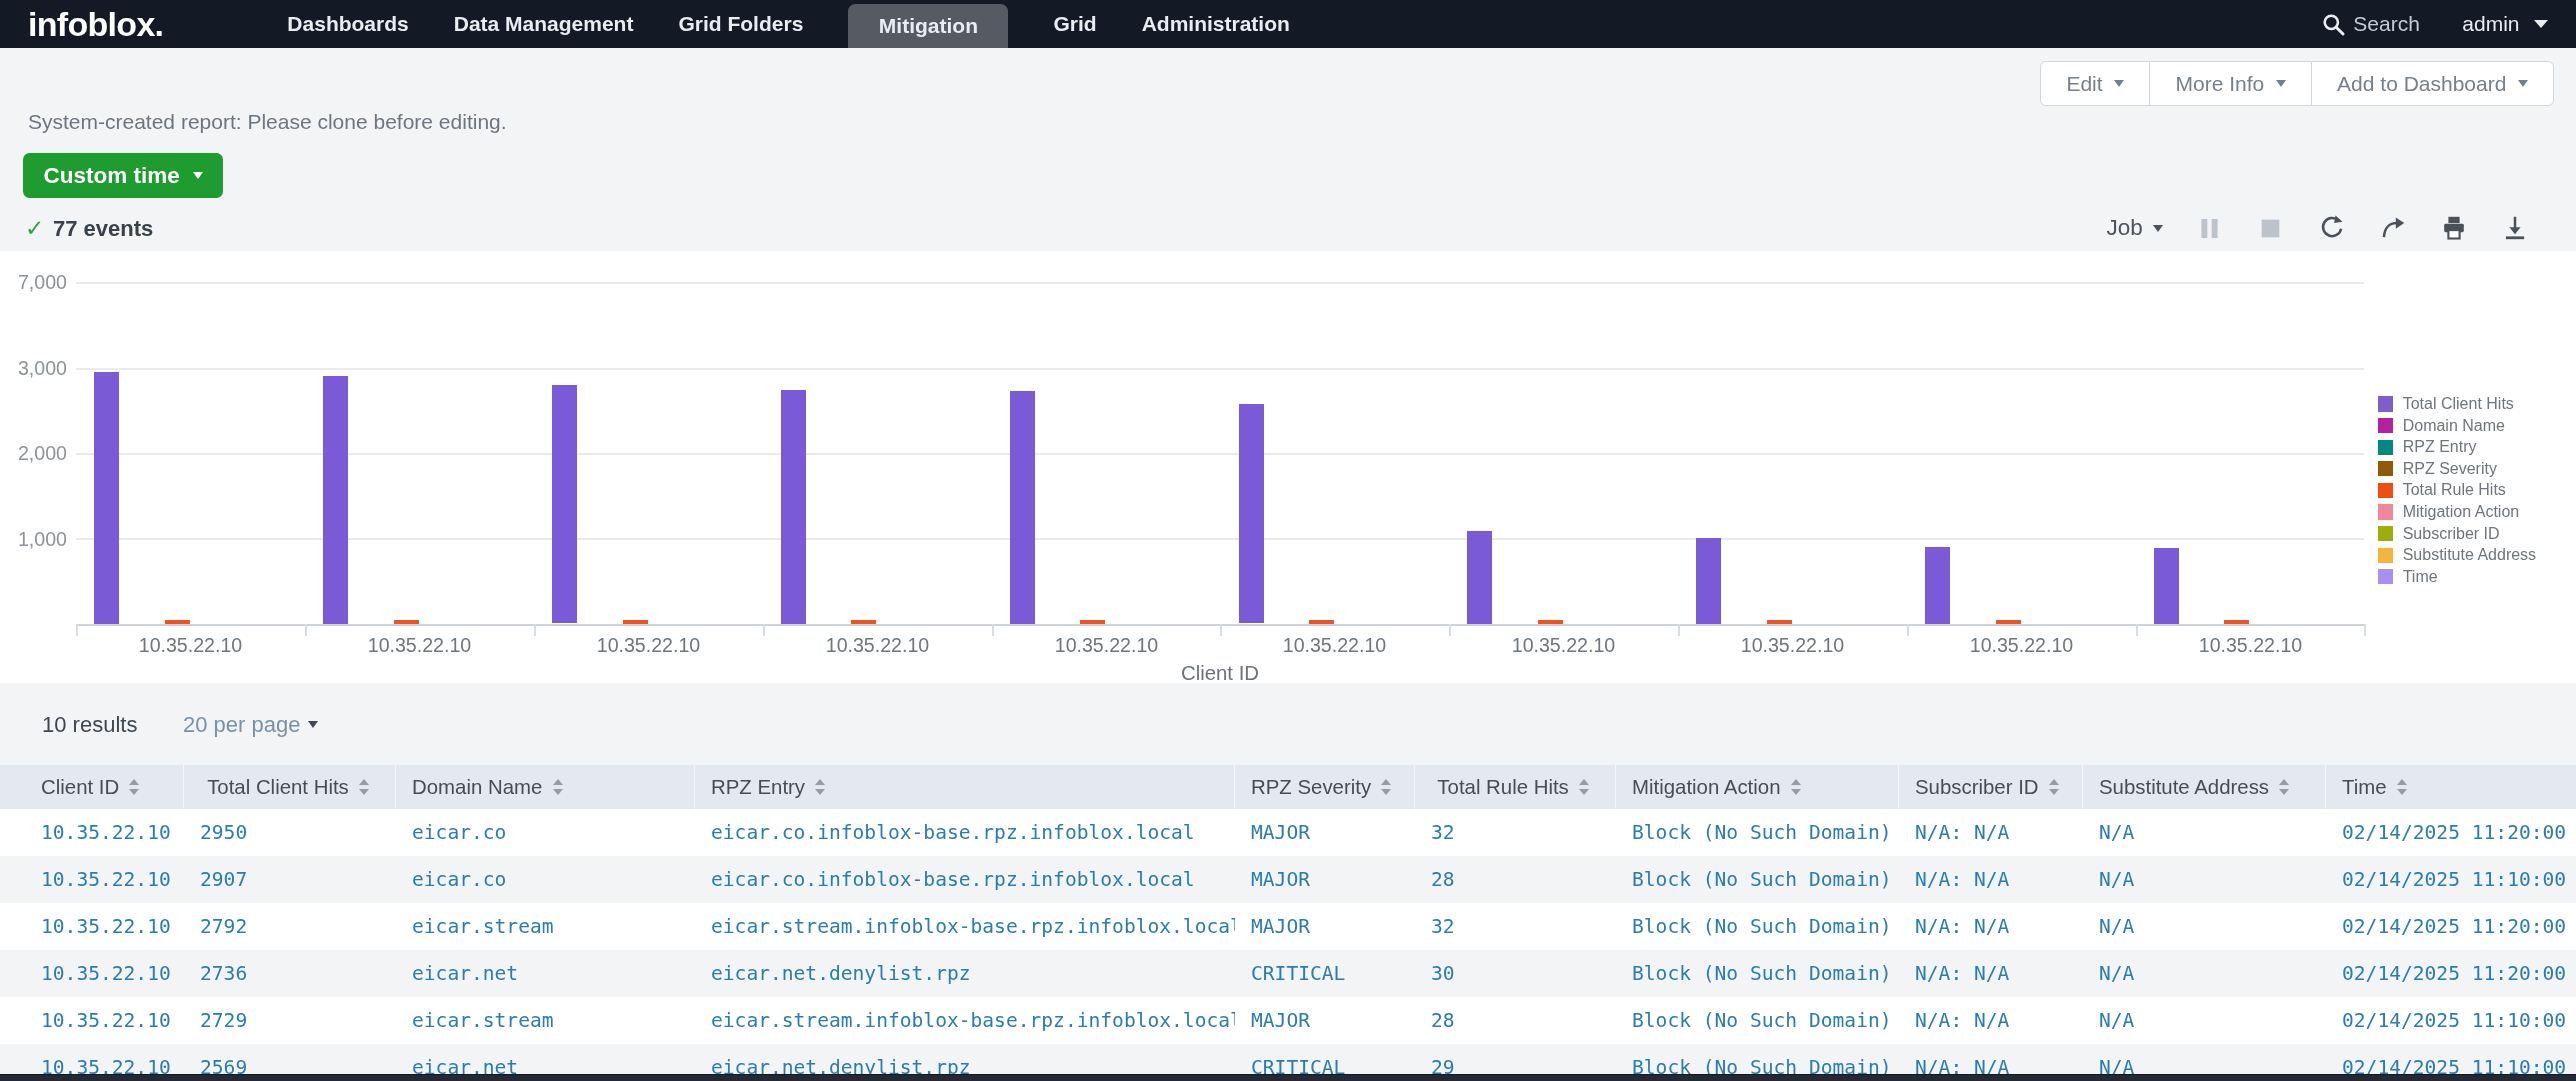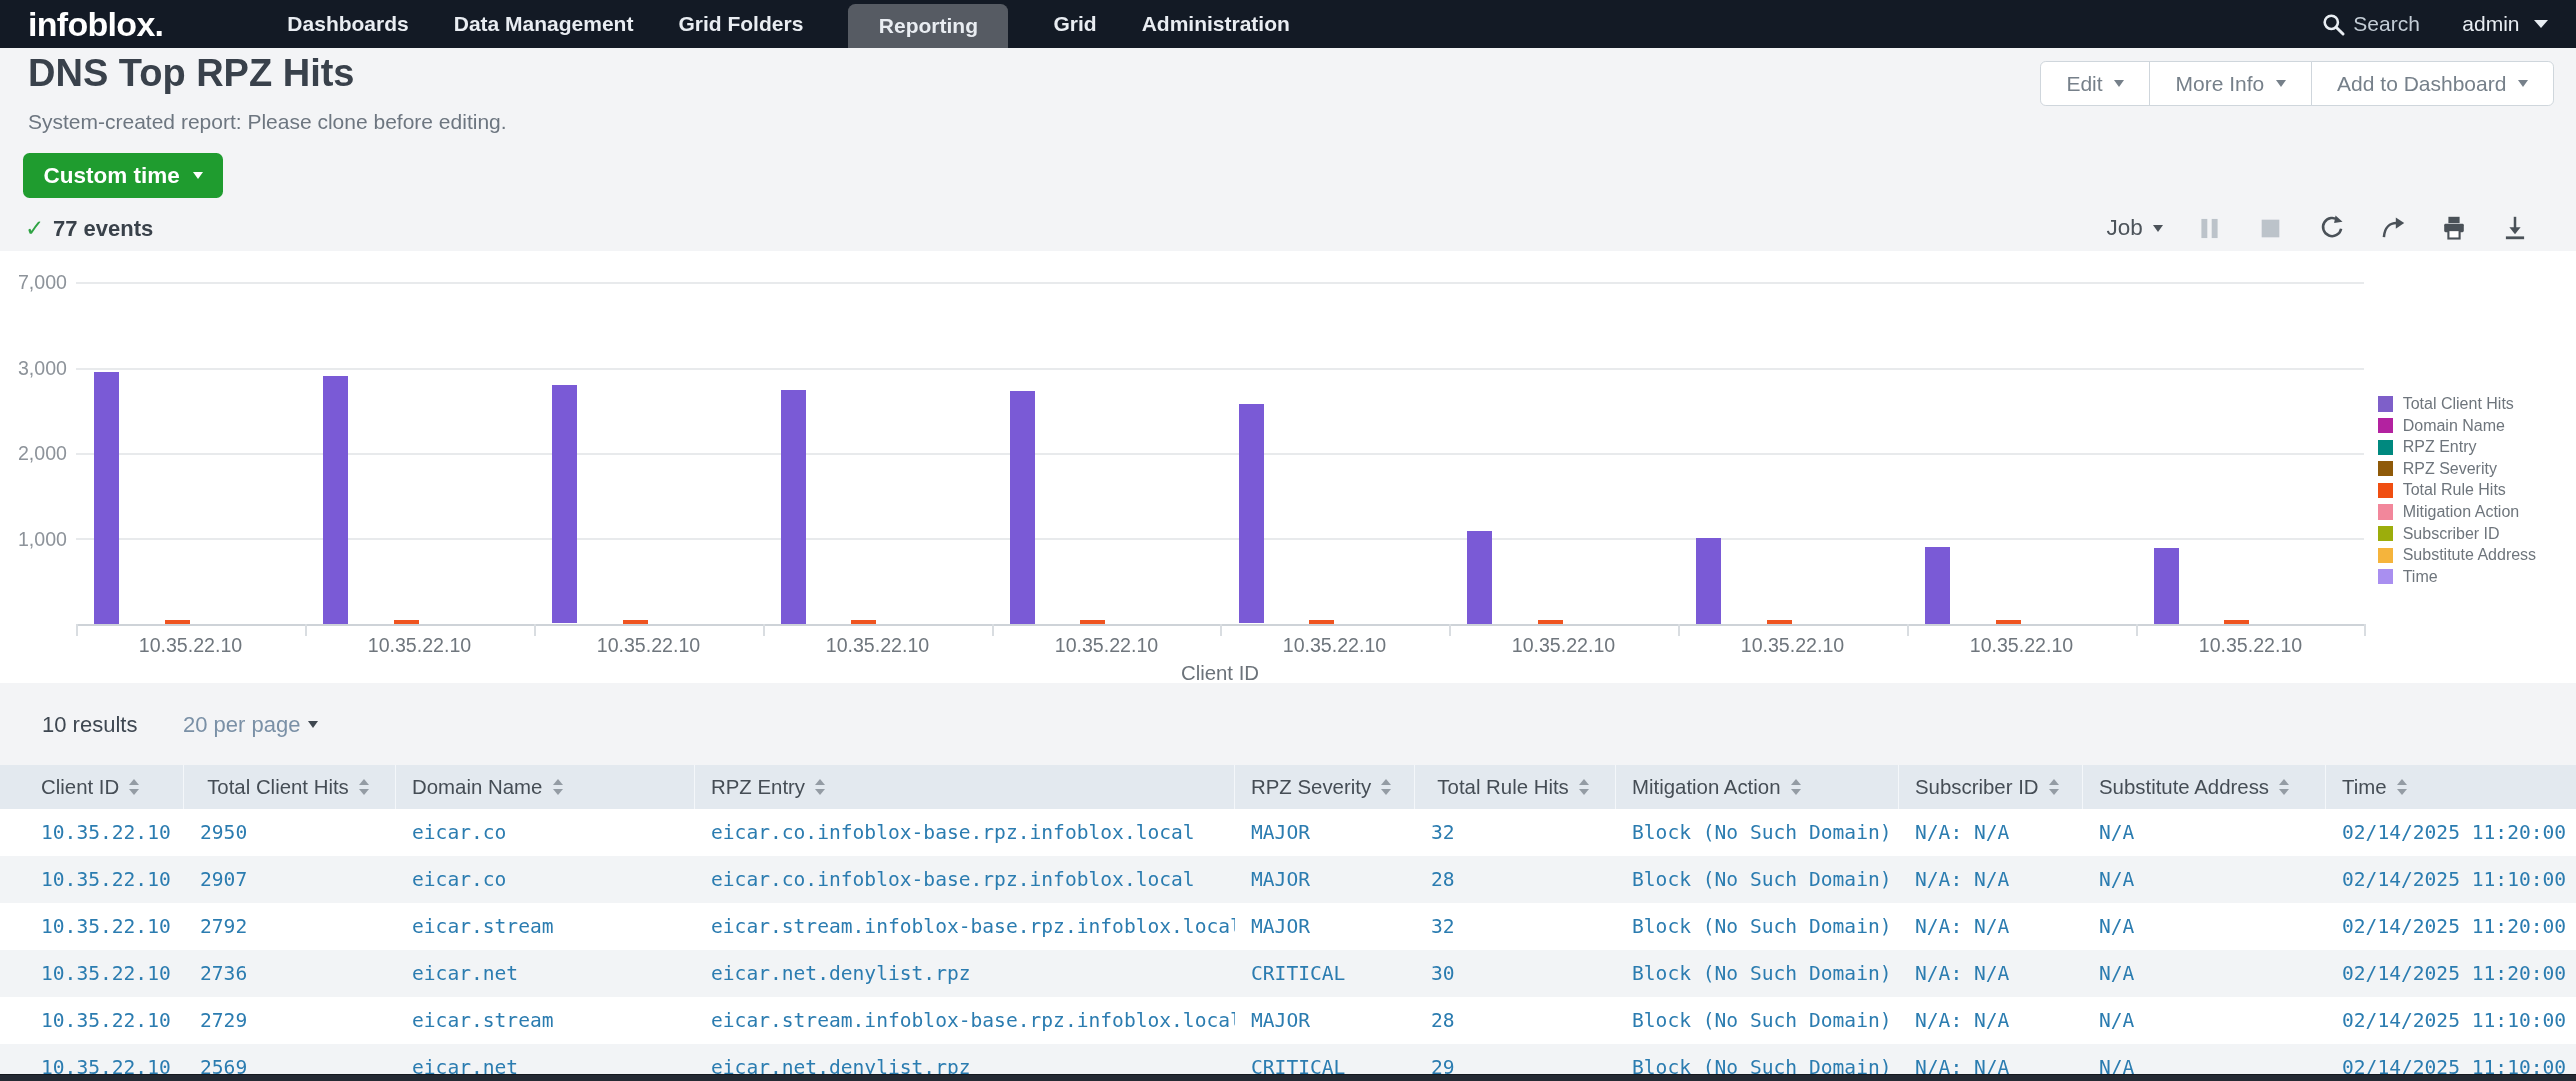--- a/index.html
+++ b/index.html
@@ -99,40 +99,39 @@
 <body>
 
 <div id="app">
 
   <header id="topnav">
     <div class="logo">infoblox.</div>
     <nav id="primary-nav">
       <a class="nav-item">Dashboards</a>
       <a class="nav-item">Data Management</a>
       <a class="nav-item">Grid Folders</a>
-      <a class="nav-item tab-active">Reporting</a>
+      <a class="nav-item tab-active">Mitigation</a>
       <a class="nav-item">Grid</a>
       <a class="nav-item">Administration</a>
     </nav>
     <div id="nav-right">
       <span class="search-wrap">
         <svg width="25" height="25" viewBox="0 0 34 34">
           <circle cx="14" cy="14" r="9" fill="none" stroke="#e8edf2" stroke-width="3.5"></circle>
           <line x1="21" y1="21" x2="30" y2="30" stroke="#e8edf2" stroke-width="4" stroke-linecap="round"></line>
         </svg>
         <span>Search</span>
       </span>
       <span class="user-wrap">
         <span>admin</span>
         <i class="caret"></i>
       </span>
     </div>
   </header>
 
-  <h1 id="page-title">DNS Top RPZ Hits</h1>
   <div id="report-actions">
     <button>
       <span>Edit</span>
       <i class="caret sm"></i>
     </button>
     <button>
       <span>More Info</span>
       <i class="caret sm"></i>
     </button>
     <button>

